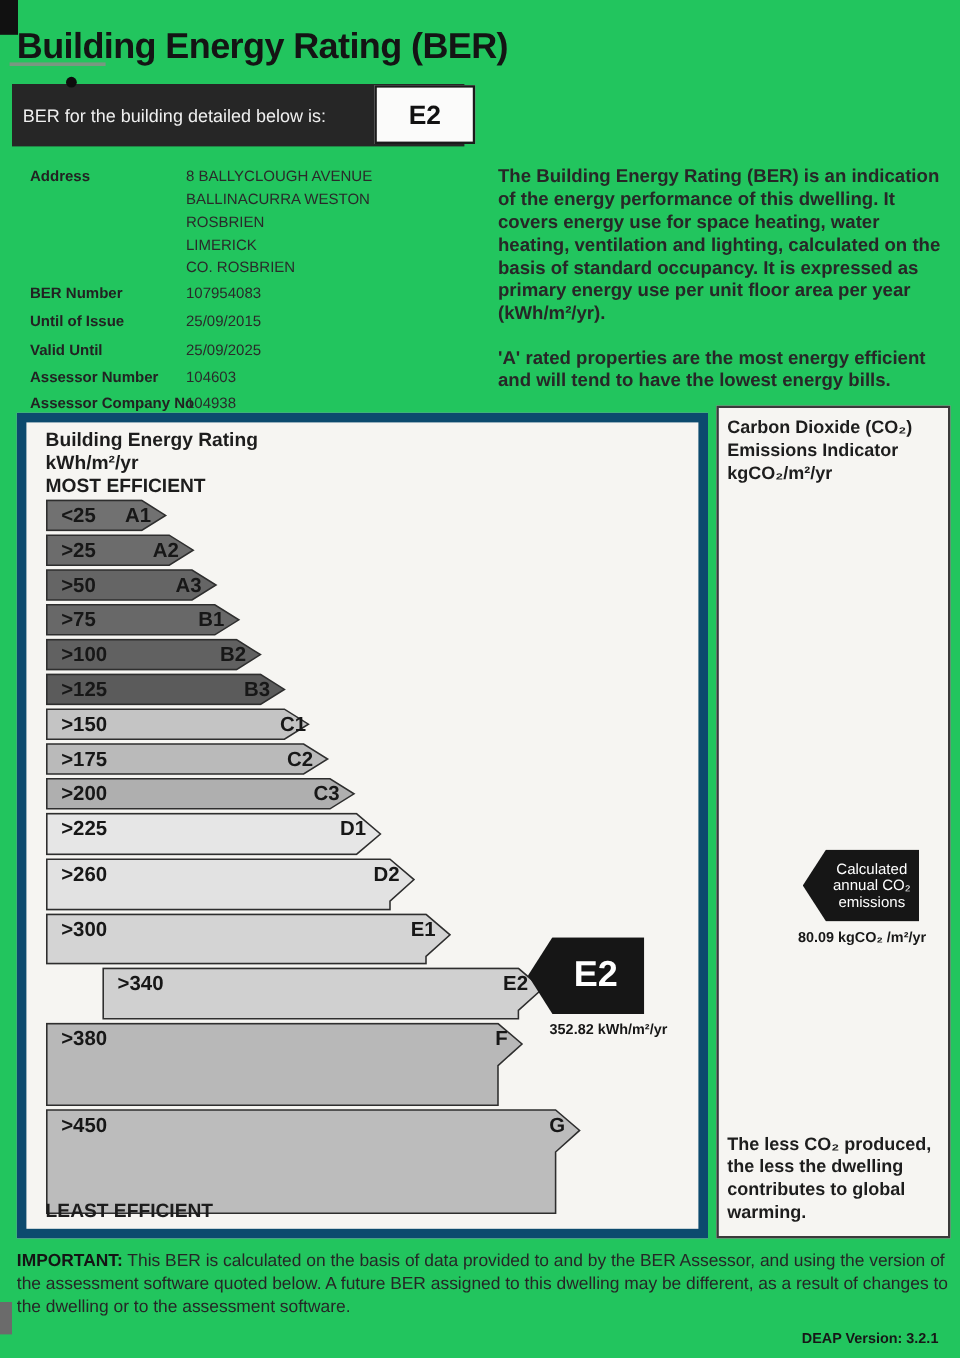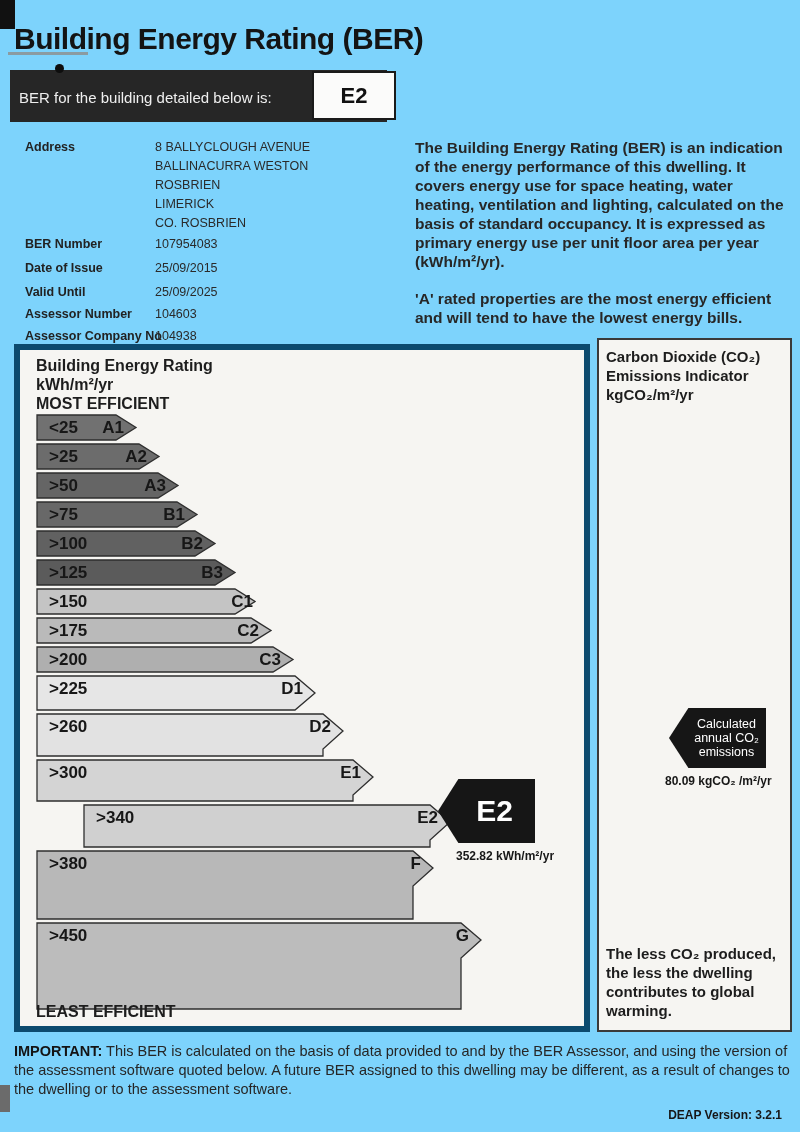--- a/index.html
+++ b/index.html
@@ -4,21 +4,21 @@
 <style>
   html,body{margin:0;padding:0;}
   body{
     font-family:"Liberation Sans","DejaVu Sans",sans-serif;
     background:#dcdcda;
   }
   .page{
     position:relative;
     width:800px;height:1132px;
     margin:0 auto;
-    background:#7dd3fc;
+    background:#22c55e;
     overflow:hidden;
     color:#1b1b1b;
   }
   
   .corner-mark{position:absolute;left:0;top:0;width:15px;height:29px;background:#111;}
   .title-smudge{position:absolute;left:8px;top:52px;width:80px;height:3px;background:#8f8d8a;opacity:.8;}
   .bar-dot{position:absolute;left:55px;top:64px;width:9px;height:9px;border-radius:50%;background:#0d0d0d;}
   .edge-smudge{position:absolute;left:0;top:1085px;width:10px;height:27px;background:#6b6b6b;}
 
   .doc-title{
@@ -47,21 +47,21 @@
 
   .intro{
     position:absolute;left:415px;top:138px;width:376px;
     font-size:15.5px;font-weight:600;line-height:19px;color:#272727;
   }
   .intro p{margin:0 0 18px 0;}
 
   
   .chart-box{
     position:absolute;left:14px;top:344px;width:576px;height:688px;
-    background:#f6f5f2;border:6px solid #0c4a6e;box-sizing:border-box;
+    background:#f6f5f2;border:8px solid #0c4a6e;box-sizing:border-box;
   }
   .chart-head{position:absolute;left:16px;top:6px;font-size:16px;font-weight:bold;line-height:19px;color:#1d1d1d;}
   .least-label{position:absolute;left:16px;bottom:5px;font-size:16px;font-weight:bold;color:#1d1d1d;}
   .bands{position:absolute;left:16px;top:64px;width:540px;}
   .band-row{position:relative;margin-bottom:2px;}
   .band-row svg{position:absolute;left:0;top:0;}
   .band-th{position:absolute;left:13px;top:3px;font-size:17px;font-weight:bold;color:#171717;line-height:21px;}
   .band-cls{position:absolute;top:3px;width:42px;text-align:right;font-size:17px;font-weight:bold;color:#171717;line-height:21px;}
 
   .rating-pointer{
@@ -131,21 +131,21 @@
   <div class="details">
     <span class="detail-label" style="top:0">Address</span>
     <span class="addr-line" style="top:0">8 BALLYCLOUGH AVENUE</span>
     <span class="addr-line" style="top:19px">BALLINACURRA WESTON</span>
     <span class="addr-line" style="top:38px">ROSBRIEN</span>
     <span class="addr-line" style="top:57px">LIMERICK</span>
     <span class="addr-line" style="top:76px">CO. ROSBRIEN</span>
 
     <span class="detail-label" style="top:97px">BER Number</span>
     <span class="detail-value" style="top:97px">107954083</span>
-    <span class="detail-label" style="top:121px">Date of Issue</span>
+    <span class="detail-label" style="top:121px">Until of Issue</span>
     <span class="detail-value" style="top:121px">25/09/2015</span>
     <span class="detail-label" style="top:145px">Valid Until</span>
     <span class="detail-value" style="top:145px">25/09/2025</span>
     <span class="detail-label" style="top:167px">Assessor Number</span>
     <span class="detail-value" style="top:167px">104603</span>
     <span class="detail-label" style="top:189px">Assessor Company No</span>
     <span class="detail-value" style="top:189px">104938</span>
   </div>
 
   <div class="intro">

